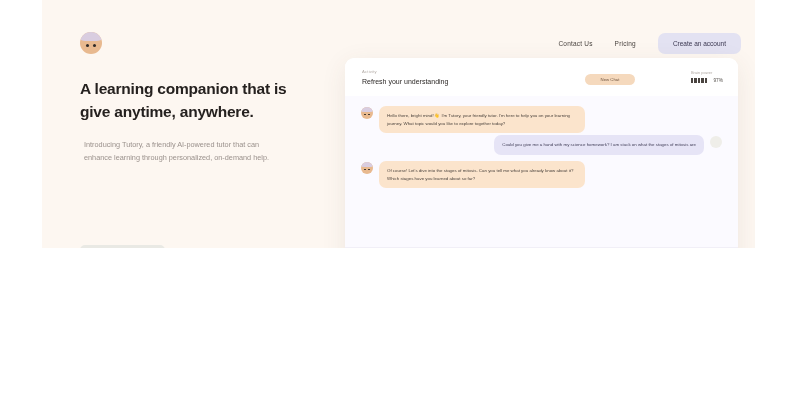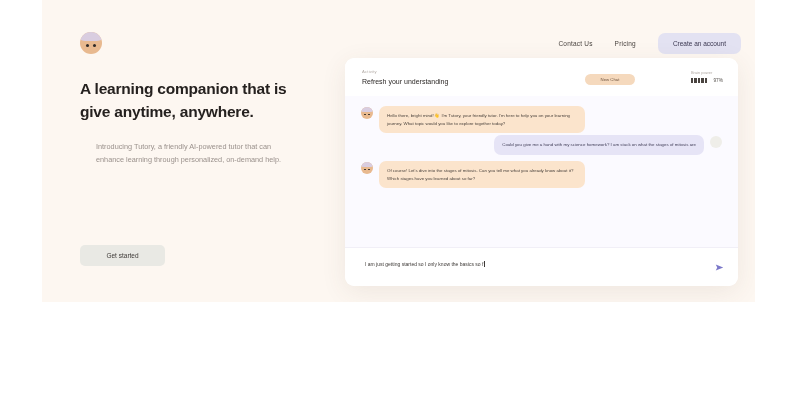--- a/index.html
+++ b/index.html
@@ -10,21 +10,21 @@
     overflow: hidden;
     background: #ffffff;
     font-family: "Liberation Sans", sans-serif;
   }
 
   #page {
     position: absolute;
     left: 42px;
     top: 0;
     width: 713px;
-    height: 302px;
+    height: 248px;
     background: #fdf7f1;
     overflow: hidden;
   }
 
   
   #header {
     position: absolute;
     left: 0; top: 0;
     width: 713px;
     height: 86px;
@@ -96,21 +96,21 @@
     line-height: 1.48;
     color: #25211f;
     font-weight: 600;
     letter-spacing: -0.2px;
     margin: 0 0 14px 0;
   }
   #hero-subtitle {
     font-size: 7.3px;
     line-height: 1.85;
     color: #9a918c;
-    margin: 16px;
+    margin: 4px;
     width: 190px;
   }
   #get-started-button {
     position: absolute;
     left: 38px;
     top: 245px;
     width: 85px;
     height: 21px;
     background: #e9e9e4;
     border-radius: 5px;

